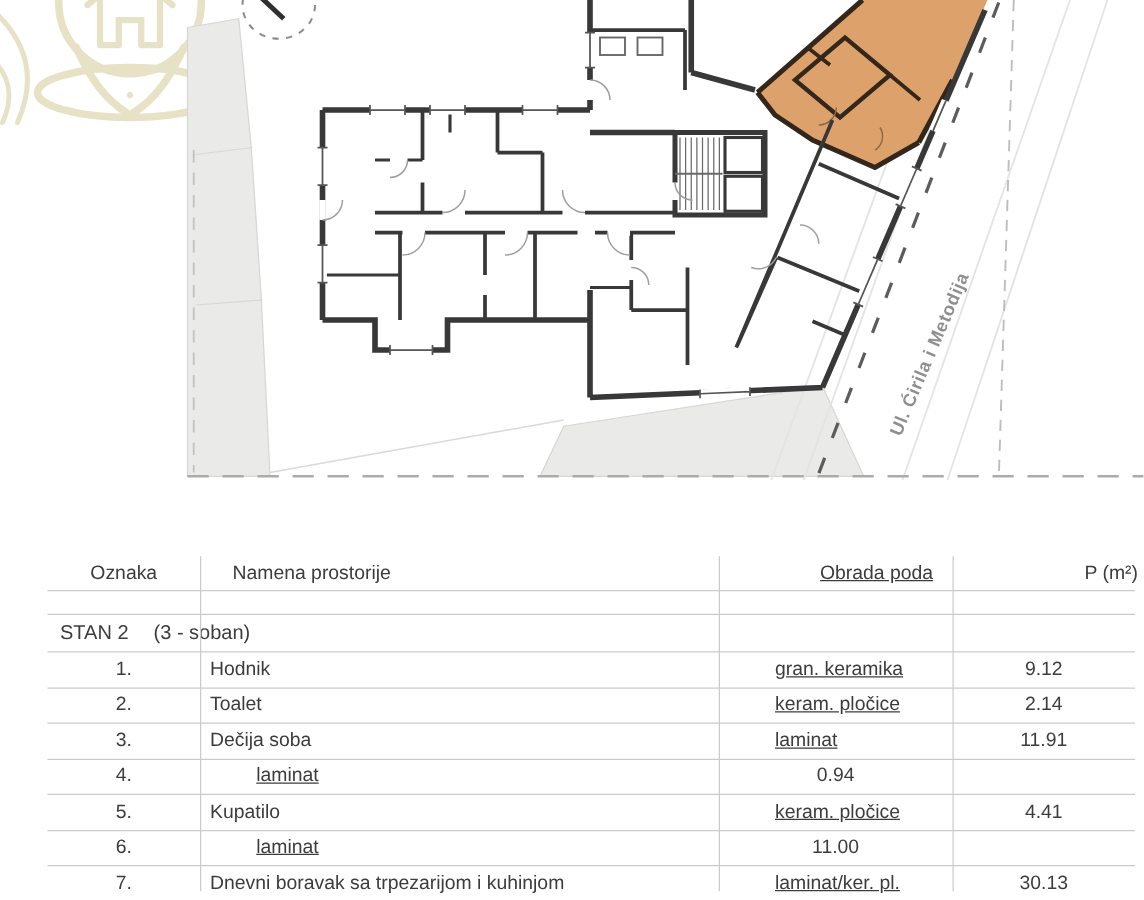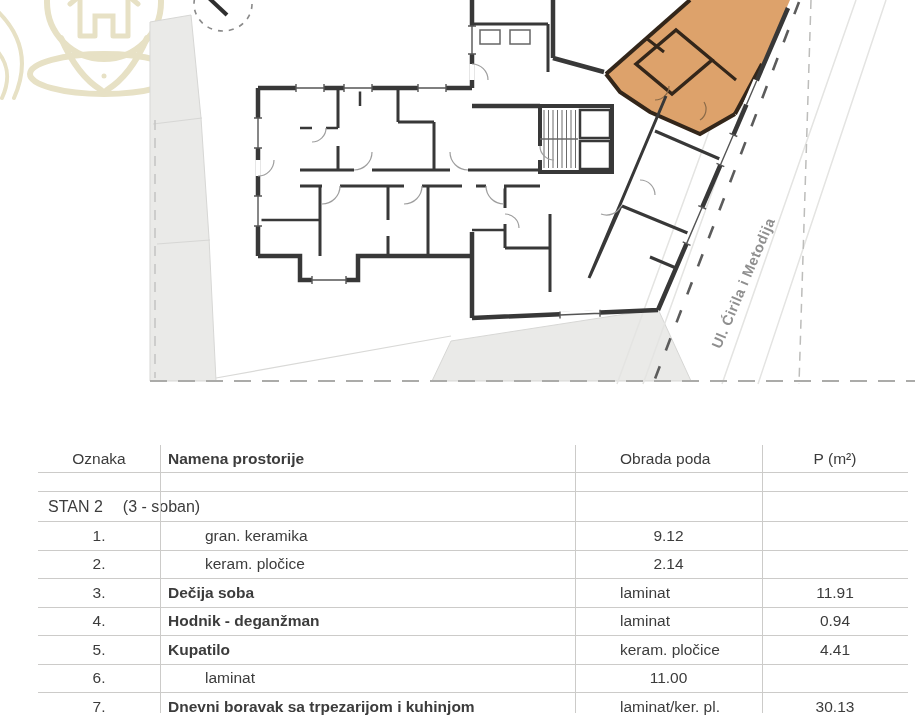--- a/index.html
+++ b/index.html
@@ -3,27 +3,27 @@
 <meta charset="utf-8">
 <style>
   html,body{margin:0;padding:0;background:#fff;}
   .sheet{position:relative;width:915px;height:720px;background:#ffffff;overflow:hidden;
          font-family:"Liberation Sans",sans-serif;color:#3c3c3c;}
   .plan-svg{position:absolute;top:0;left:0;}
   
   .spec-table{position:absolute;left:38px;top:445px;width:870px;}
   .row{display:grid;grid-template-columns:122px 415px 187px 146px;align-items:center;
        border-bottom:1px solid #cccbc9;font-size:15.5px;}
-  .row.header{height:27px;}
+  .row.header{height:27px;gap:18px;}
   .row.band{height:18px;}
   .row.stan{height:29px;display:block;line-height:29px;padding-left:10px;font-size:16px;}
   .row.data{height:27.5px;}
   .c-num{text-align:center;}
-  .c-name{padding-left:8px;font-weight:bold;}
-  .c-floor{padding-left:45px;}
+  .c-name{padding-left:8px;}
+  .c-floor{padding-left:45px;text-decoration:underline;}
   .c-area{text-align:center;}
   .stan-detail{margin-left:20px;margin-top:20px;}
   .vline{position:absolute;top:0;width:1px;height:268px;background:#cccbc9;}
   .vline.v1{left:122px;}
   .vline.v2{left:537px;}
   .vline.v3{left:724px;}
 </style>
 </head>
 <body>
 
@@ -149,40 +149,41 @@
 
     <div class="row band"></div>
 
     <div class="row stan">
       <span>STAN 2</span><span class="stan-detail">(3 - soban)</span>
     </div>
 
     <div>
     <div class="row data">
       <div class="c-num">1.</div>
+      <div class="c-name">Hodnik</div>
       <div class="c-floor">gran. keramika</div>
       <div class="c-area">9.12</div>
     </div>
 
     <div class="row data">
       <div class="c-num">2.</div>
+      <div class="c-name">Toalet</div>
       <div class="c-floor">keram. pločice</div>
       <div class="c-area">2.14</div>
     </div>
 
     <div class="row data">
       <div class="c-num">3.</div>
       <div class="c-name">Dečija soba</div>
       <div class="c-floor">laminat</div>
       <div class="c-area">11.91</div>
     </div>
 
     <div class="row data">
       <div class="c-num">4.</div>
-      <div class="c-name">Hodnik - deganžman</div>
       <div class="c-floor">laminat</div>
       <div class="c-area">0.94</div>
     </div>
 
     <div class="row data">
       <div class="c-num">5.</div>
       <div class="c-name">Kupatilo</div>
       <div class="c-floor">keram. pločice</div>
       <div class="c-area">4.41</div>
     </div>

